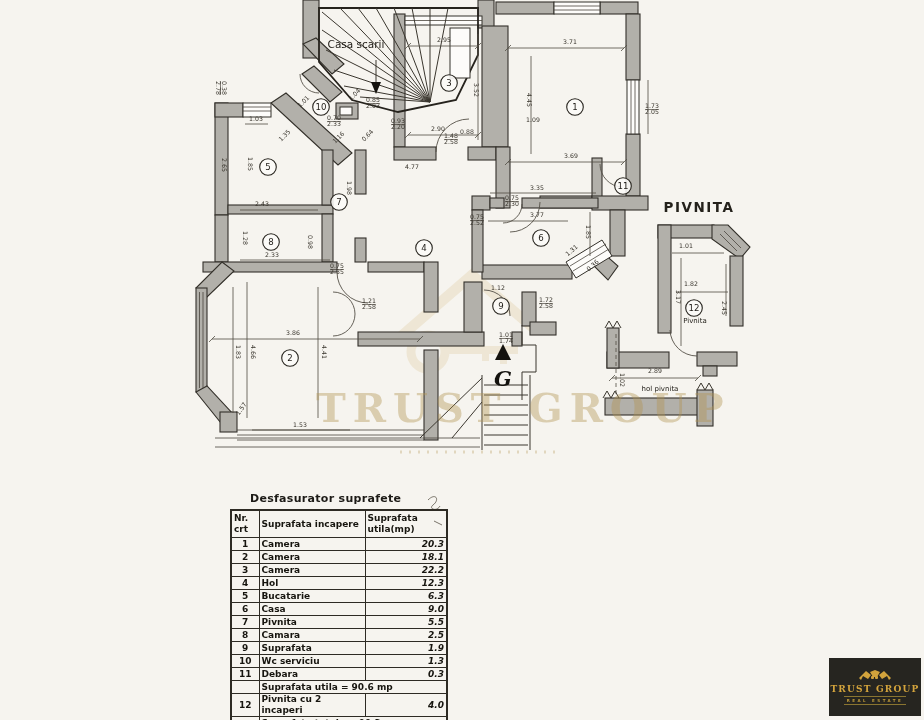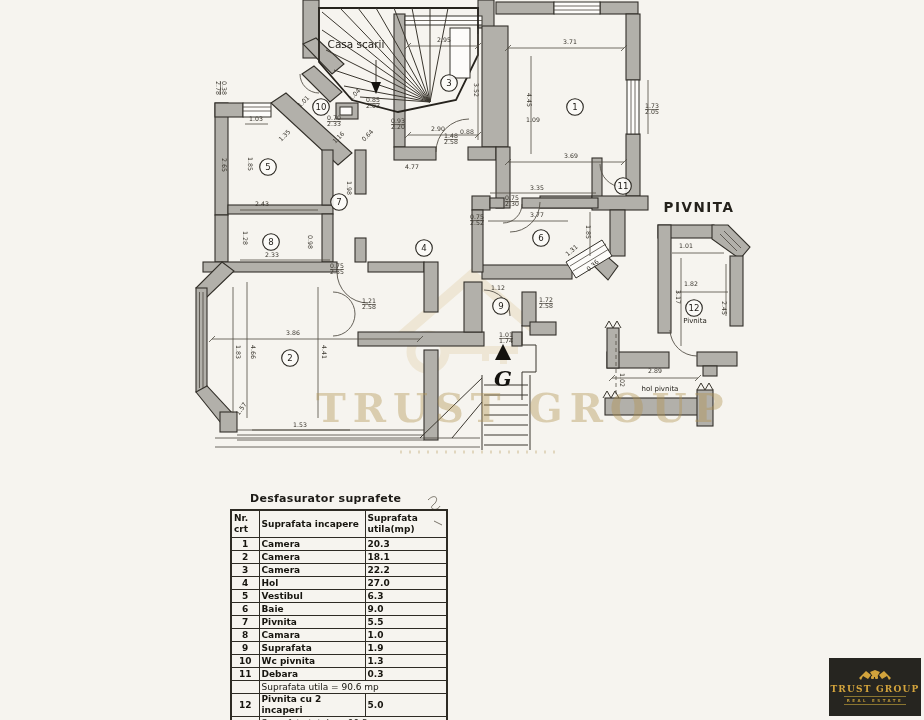--- a/index.html
+++ b/index.html
@@ -40,22 +40,22 @@
           margin:0 0 4px 20px;}
   table.areas{border-collapse:collapse;width:100%;table-layout:fixed;
     font-size:9px;font-weight:600;color:#17150f;border:2px solid #2e2b24;}
   table.areas th,table.areas td{border:1px solid #2e2b24;padding:0 2px;
     height:12px;line-height:11px;overflow:hidden;}
   table.areas th{font-weight:bold;height:26px;text-align:left;vertical-align:middle;}
   col.c1{width:28px;}col.c2{width:106px;}col.c3{width:82px;}
   th.h3{text-align:center;margin-left:16px;}
   td.cnr{text-align:center;}
   td.cname{padding-left:4px;}
-  td.cval{text-align:left;font-weight:bold;}
-  td.cmerge{padding-left:10px;font-weight:normal;border-radius:6px;}
+  td.cval{text-align:right;font-weight:bold;font-style:italic;}
+  td.cmerge{padding-left:10px;font-weight:bold;border-radius:6px;}
 
   
   .logo{position:absolute;left:829px;top:658px;width:92px;height:58px;background:#262520;
     display:flex;flex-direction:column;align-items:center;justify-content:center;}
   .logo .brand{font-family:"DejaVu Serif",serif;font-weight:bold;font-size:9px;
     color:#d2a33c;letter-spacing:1.2px;margin-top:2px;white-space:nowrap;}
   .logo .tagline{font-size:4px;font-weight:bold;color:#bf9a38;letter-spacing:2.5px;
     border-top:1px solid #8a7530;border-bottom:1px solid #8a7530;padding:1px 3px;
     margin-top:2px;white-space:nowrap;}
 </style>
@@ -374,65 +374,65 @@
             <td class="cval">18.1</td>
           </tr>
           <tr>
             <td class="cnr">3</td>
             <td class="cname">Camera</td>
             <td class="cval">22.2</td>
           </tr>
           <tr>
             <td class="cnr">4</td>
             <td class="cname">Hol</td>
-            <td class="cval">27.0</td>
+            <td class="cval">12.3</td>
           </tr>
           <tr>
             <td class="cnr">5</td>
-            <td class="cname">Vestibul</td>
+            <td class="cname">Bucatarie</td>
             <td class="cval">6.3</td>
           </tr>
           <tr>
             <td class="cnr">6</td>
-            <td class="cname">Baie</td>
+            <td class="cname">Casa</td>
             <td class="cval">9.0</td>
           </tr>
           <tr>
             <td class="cnr">7</td>
             <td class="cname">Pivnita</td>
             <td class="cval">5.5</td>
           </tr>
           <tr>
             <td class="cnr">8</td>
             <td class="cname">Camara</td>
-            <td class="cval">1.0</td>
+            <td class="cval">2.5</td>
           </tr>
           <tr>
             <td class="cnr">9</td>
             <td class="cname">Suprafata</td>
             <td class="cval">1.9</td>
           </tr>
           <tr>
             <td class="cnr">10</td>
-            <td class="cname">Wc pivnita</td>
+            <td class="cname">Wc serviciu</td>
             <td class="cval">1.3</td>
           </tr>
           <tr>
             <td class="cnr">11</td>
             <td class="cname">Debara</td>
             <td class="cval">0.3</td>
           </tr>
           <tr>
             <td class="cnr"></td>
             <td colspan="2" class="cmerge">Suprafata utila = 90.6 mp</td>
           </tr>
           <tr>
             <td class="cnr">12</td>
             <td class="cname">Pivnita cu 2 incaperi</td>
-            <td class="cval">5.0</td>
+            <td class="cval">4.0</td>
           </tr>
           <tr>
             <td class="cnr"></td>
             <td colspan="2" class="cmerge">Suprafata totala = 99.3 mp</td>
           </tr>
         </tbody>
   </table>
 </div>
 
 <div class="logo">

